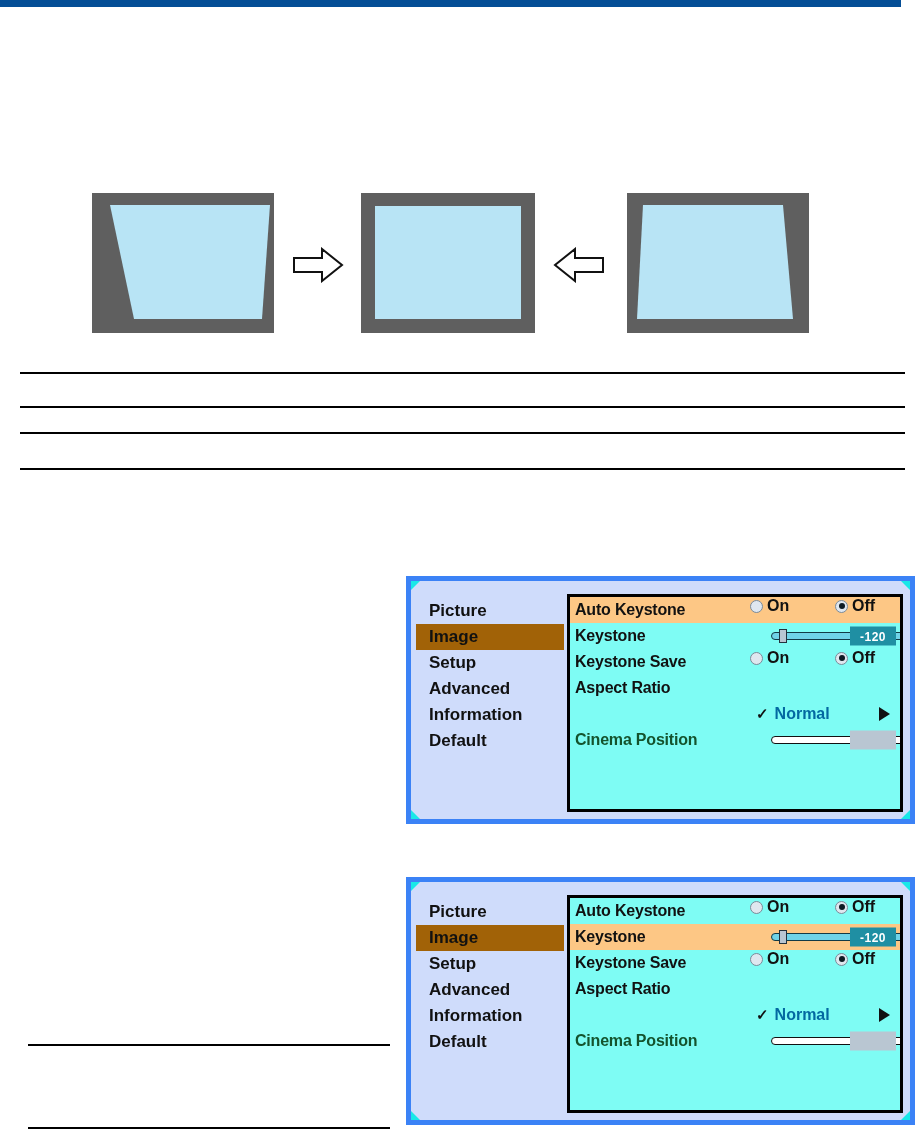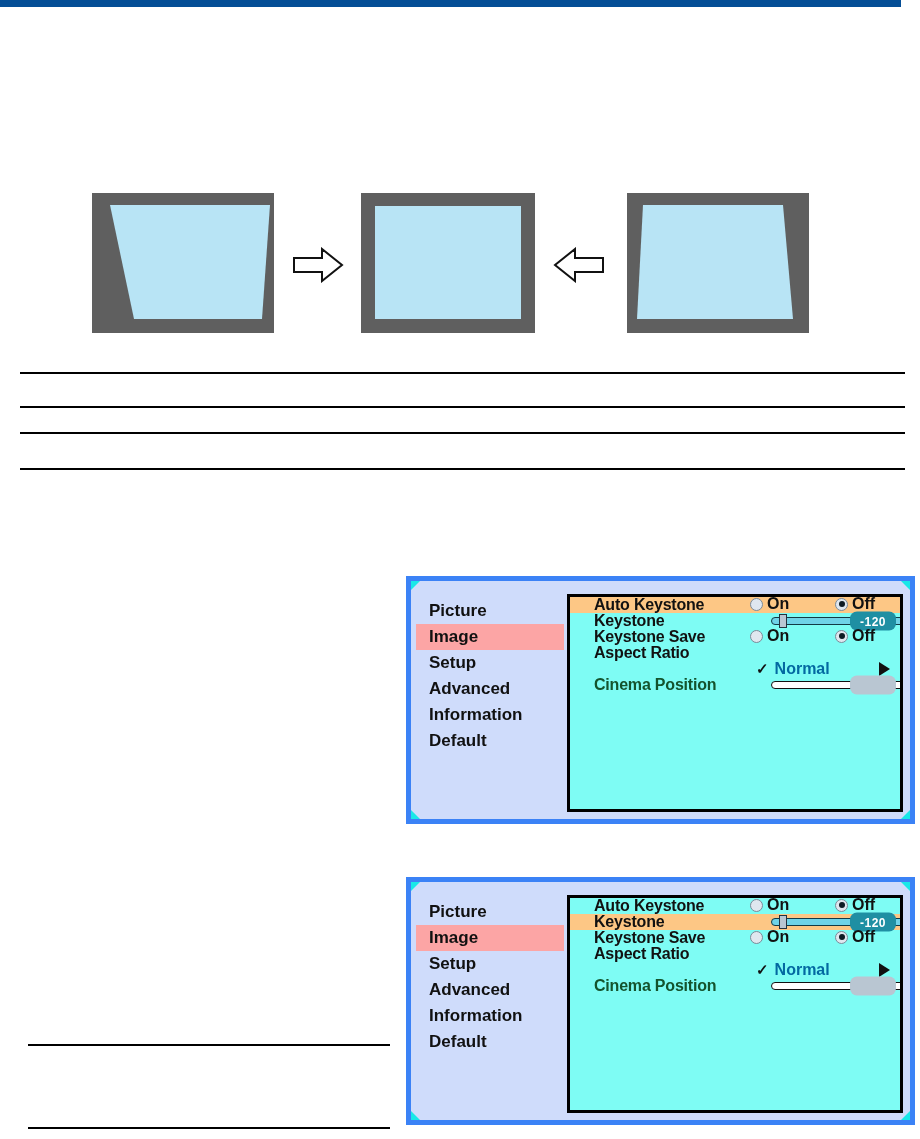--- a/index.html
+++ b/index.html
@@ -106,57 +106,57 @@
     font-size: 17px;
     font-weight: bold;
     color: #111111;
     line-height: 26px;
     height: 26px;
     padding-left: 13px;
     letter-spacing: 0px;
     white-space: nowrap;
   }
   .osd-nav-item.active {
-    background: #fca5a5;
+    background: #a16207;
   }
 
   
   .osd-pane {
     position: absolute;
     left: 156px;
     top: 13px;
     right: 7px;
     bottom: 7px;
     background: #7efcf4;
     border: 3px solid #000000;
     box-sizing: border-box;
     overflow: hidden;
   }
   .osd-row {
     position: relative;
-    height: 16px;
+    height: 26px;
     display: flex;
     align-items: center;
-    padding-left: 24px;
+    padding-left: 5px;
     box-sizing: border-box;
   }
   .osd-row.hl { background: #fdc785; }
   .osd-label {
     font-size: 16px;
     font-weight: bold;
     color: #111111;
     white-space: nowrap;
     letter-spacing: -0.2px;
   }
   .osd-label.dim { color: #14532d; }
 
   .radio-group {
     position: absolute;
     display: flex;
-    align-items: flex-end;
+    align-items: flex-start;
     left: 180px;
     top: 0;
     height: 100%;
   }
   .radio-opt {
     display: flex;
     align-items: center;
     width: 85px;
   }
   .radio-dot {
@@ -221,21 +221,21 @@
     border: 1px solid #24323e;
     box-sizing: border-box;
   }
   .value-pill {
     position: absolute;
     right: 4px;
     top: 50%;
     transform: translateY(-50%);
     width: 46px;
     height: 19px;
-    border-radius: 7px;
+    border-radius: 0;
     background: #1f8fa3;
     color: #ffffff;
     font-size: 12px;
     font-weight: bold;
     display: flex;
     align-items: center;
     justify-content: center;
     letter-spacing: 0.5px;
   }
   .value-pill.disabled {

